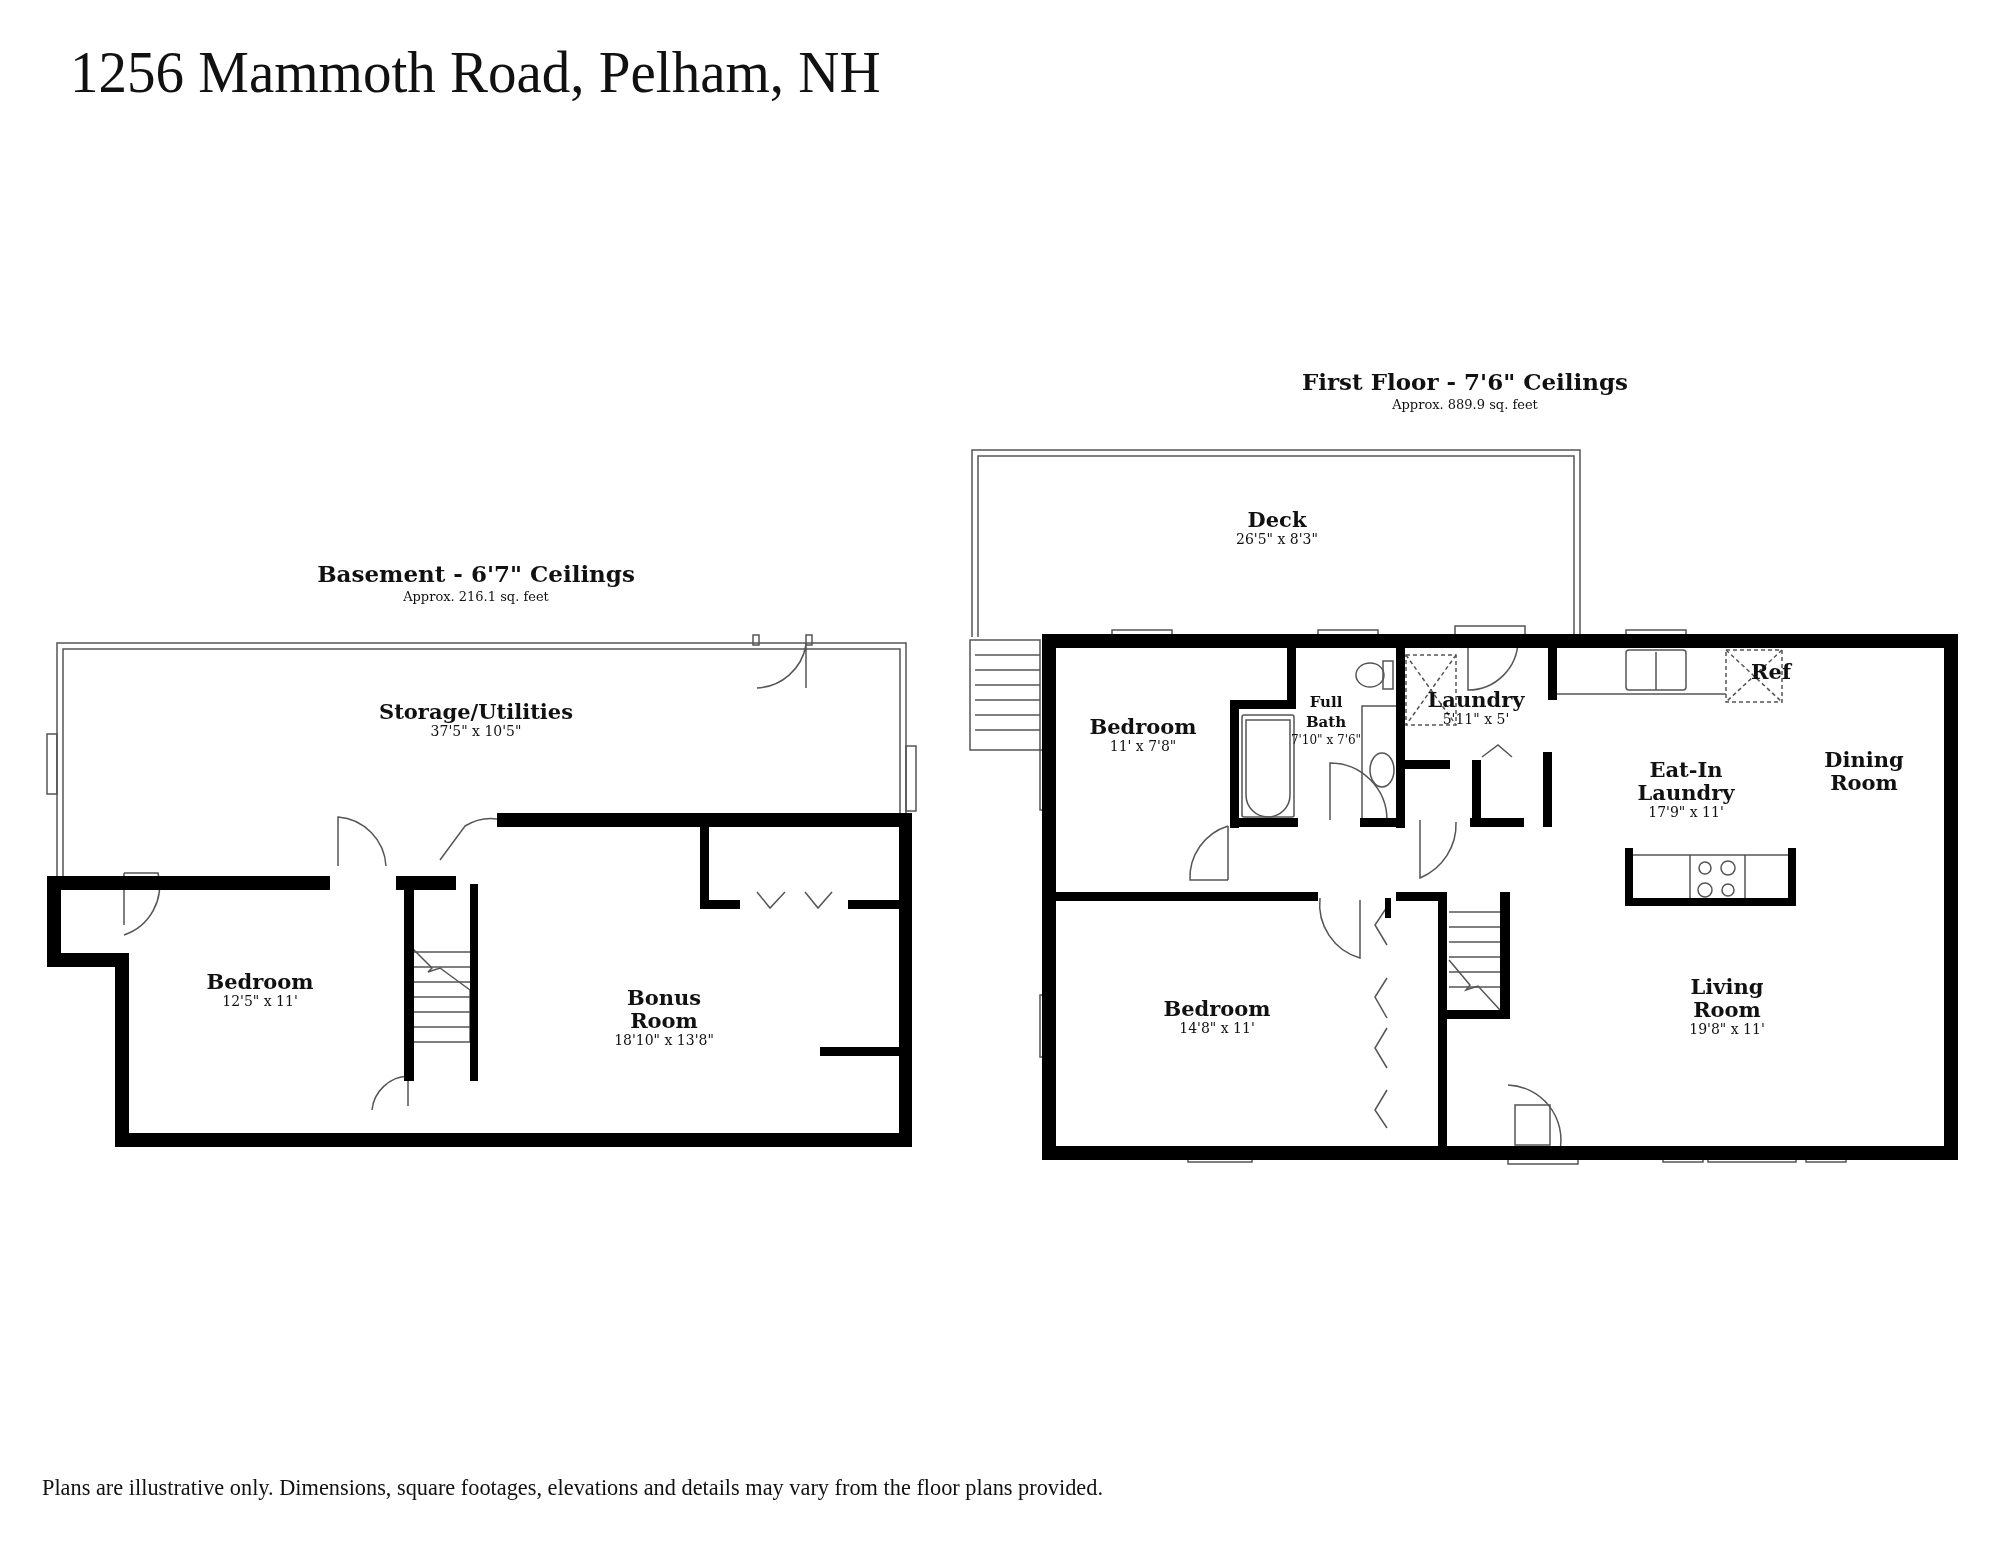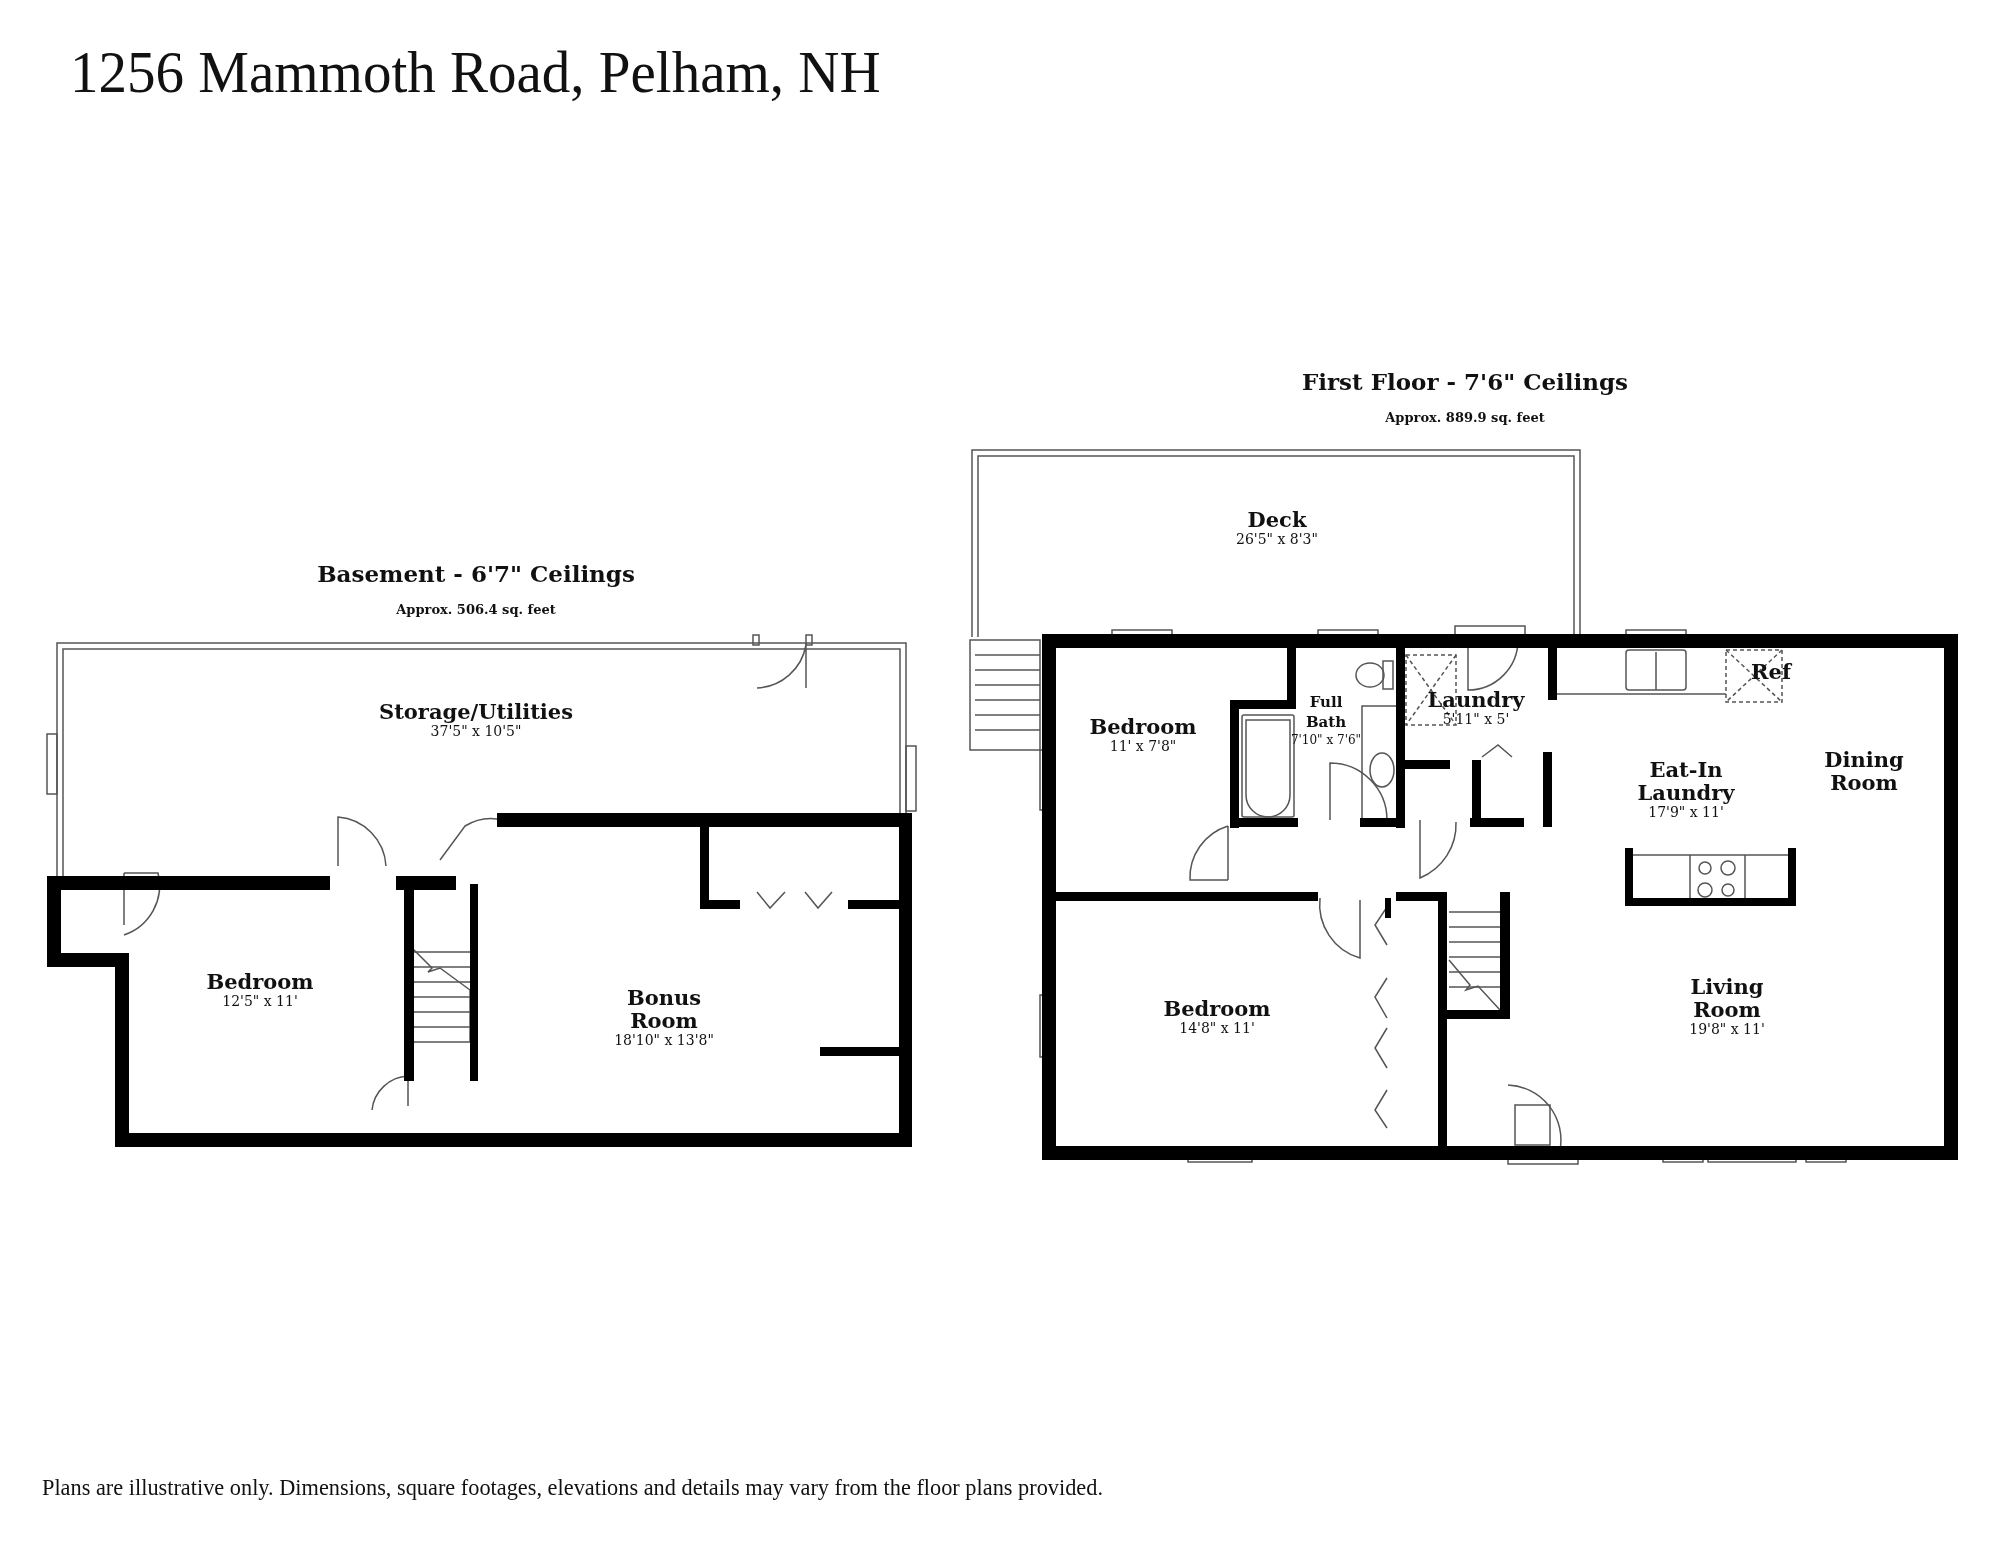--- a/index.html
+++ b/index.html
@@ -1,36 +1,36 @@
 <!DOCTYPE html>
 <html><head>
 <meta charset="utf-8">
 <style>
   html, body { margin: 0; padding: 0; background: #ffffff; }
   body { width: 2000px; height: 1545px; position: relative; overflow: hidden; font-family: "DejaVu Serif", "Liberation Serif", serif; color: #111; }
   .title { position: absolute; left: 70px; top: 38px; font-family: "Liberation Serif", serif; font-size: 60px; letter-spacing: 0px; transform: scaleX(0.95); transform-origin: left top; white-space: nowrap; }
   .floor-heading { position: absolute; text-align: center; width: 600px; }
   .floor-heading .name { font-family: "DejaVu Serif", serif; font-weight: bold; font-size: 23px; }
-  .floor-heading .area { font-family: "DejaVu Serif", serif; font-size: 13px; margin-top: 15px; font-weight: bold; }
+  .floor-heading .area { font-family: "DejaVu Serif", serif; font-size: 13px; margin-top: 2px; }
   .plan { position: absolute; left: 0; top: 0; }
   .room-label { position: absolute; text-align: center; transform: translateX(-50%); white-space: nowrap; }
   .room-label .rn { font-family: "DejaVu Serif", serif; font-weight: bold; font-size: 21px; line-height: 23px; }
   .room-label .rd { font-family: "DejaVu Serif", serif; font-size: 14px; line-height: 16px; }
   .room-label.small .rn { font-size: 15px; line-height: 20px; }
   .room-label.small .rd { font-size: 12px; }
   .footer { position: absolute; left: 42px; top: 1474px; font-family: "Liberation Serif", serif; font-size: 24px; transform: scaleX(0.93); transform-origin: left top; white-space: nowrap; }
 </style>
 </head>
 <body>
 
 <div class="title">1256 Mammoth Road, Pelham, NH</div>
 
 <div class="floor-heading" style="left:176px; top:560px;">
   <div class="name">Basement - 6'7" Ceilings</div>
-  <div class="area">Approx. 506.4 sq. feet</div>
+  <div class="area">Approx. 216.1 sq. feet</div>
 </div>
 
 <div class="floor-heading" style="left:1165px; top:368px;">
   <div class="name">First Floor - 7'6" Ceilings</div>
   <div class="area">Approx. 889.9 sq. feet</div>
 </div>
 
 <svg class="plan" width="2000" height="1545" viewBox="0 0 2000 1545">
   <g fill="none" stroke="#555" stroke-width="1.5">
 

